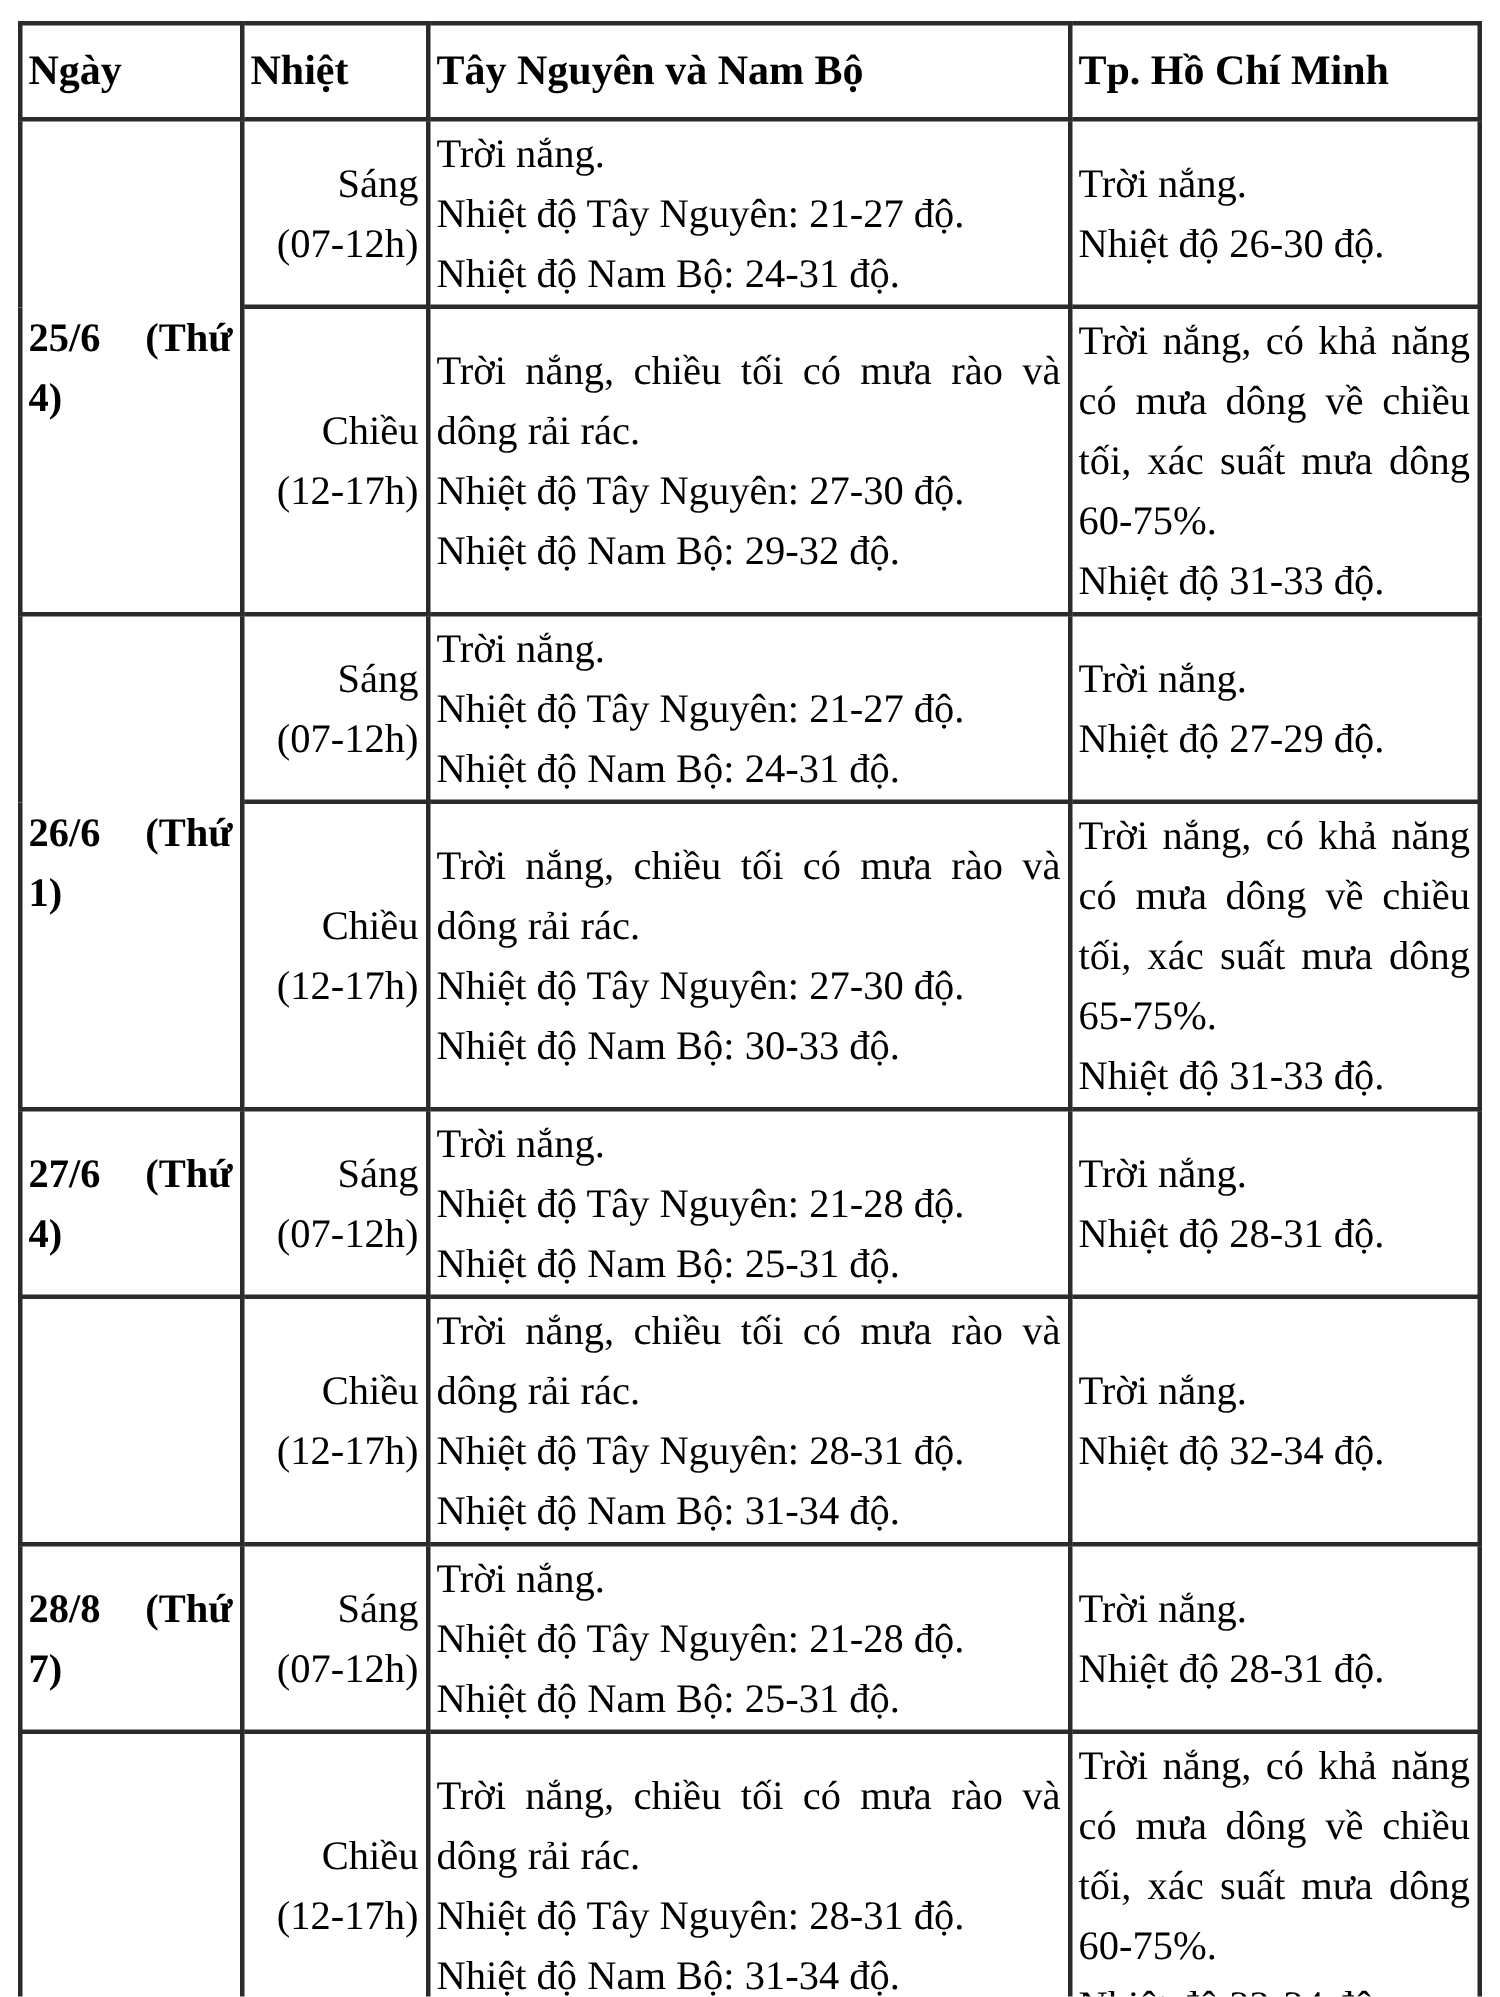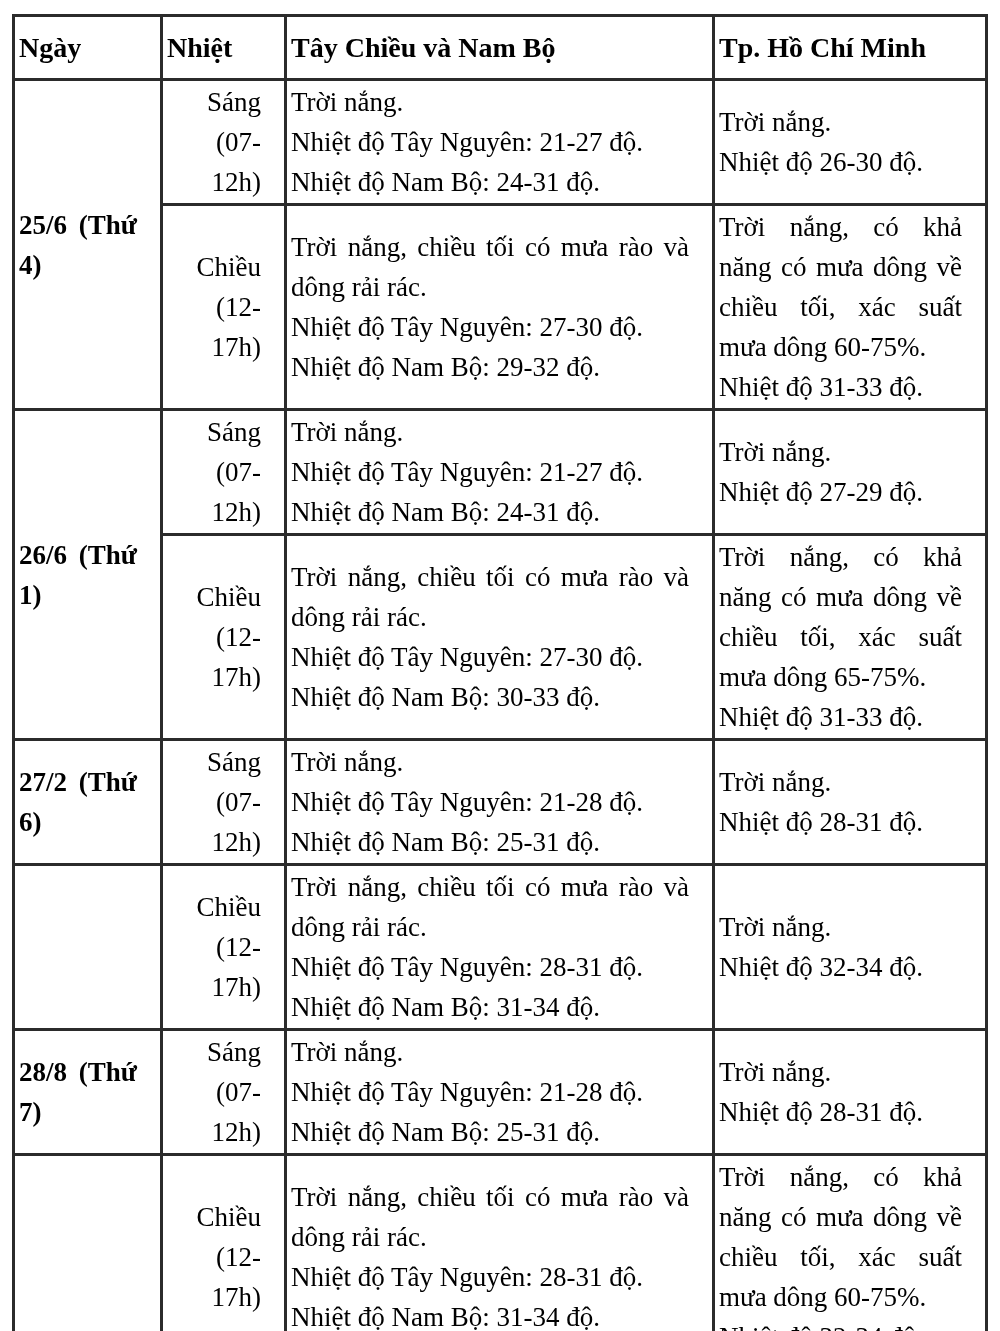--- a/index.html
+++ b/index.html
@@ -20,21 +20,21 @@
   table.forecast {
     border-collapse: collapse;
     table-layout: fixed;
     width: 973px;
     background: #ffffff;
   }
   table.forecast th,
   table.forecast td {
     border: 3px solid #2b2b2b;
     box-sizing: border-box;
-    padding: 1px 23px 1px 4px;
+    padding: 1px 5px 1px 4px;
     vertical-align: middle;
     font-size: 27px;
     line-height: 40px;
     color: #000000;
     text-align: justify;
     white-space: pre-line;
     overflow: hidden;
   }
   table.forecast th {
     text-align: left;
@@ -57,21 +57,21 @@
     <colgroup>
       <col style="width:148px">
       <col style="width:124px">
       <col style="width:428px">
       <col style="width:273px">
     </colgroup>
     <tbody>
         <tr style="height:64px">
       <th>Ngày</th>
       <th>Nhiệt</th>
-      <th>Tây Chiều và Nam Bộ</th>
+      <th>Tây Nguyên và Nam Bộ</th>
       <th>Tp. Hồ Chí Minh</th>
     </tr>
     <tr style="height:117px">
       <td class="date-cell" rowspan="2">25/6 (Thứ 4)</td>
       <td class="session-cell">Sáng
 (07-12h)</td>
       <td>Trời nắng.
 Nhiệt độ Tây Nguyên: 21-27 độ.
 Nhiệt độ Nam Bộ: 24-31 độ.</td>
       <td>Trời nắng.
@@ -99,21 +99,21 @@
     <tr style="height:205px">
       <td class="session-cell">Chiều
 (12-17h)</td>
       <td>Trời nắng, chiều tối có mưa rào và dông rải rác.
 Nhiệt độ Tây Nguyên: 27-30 độ.
 Nhiệt độ Nam Bộ: 30-33 độ.</td>
       <td>Trời nắng, có khả năng có mưa dông về chiều tối, xác suất mưa dông 65-75%.
 Nhiệt độ 31-33 độ.</td>
     </tr>
     <tr style="height:117px">
-      <td class="date-cell">27/2 (Thứ 6)</td>
+      <td class="date-cell">27/6 (Thứ 4)</td>
       <td class="session-cell">Sáng
 (07-12h)</td>
       <td>Trời nắng.
 Nhiệt độ Tây Nguyên: 21-28 độ.
 Nhiệt độ Nam Bộ: 25-31 độ.</td>
       <td>Trời nắng.
 Nhiệt độ 28-31 độ.</td>
     </tr>
     <tr style="height:160px">
       <td class="date-cell"></td>

